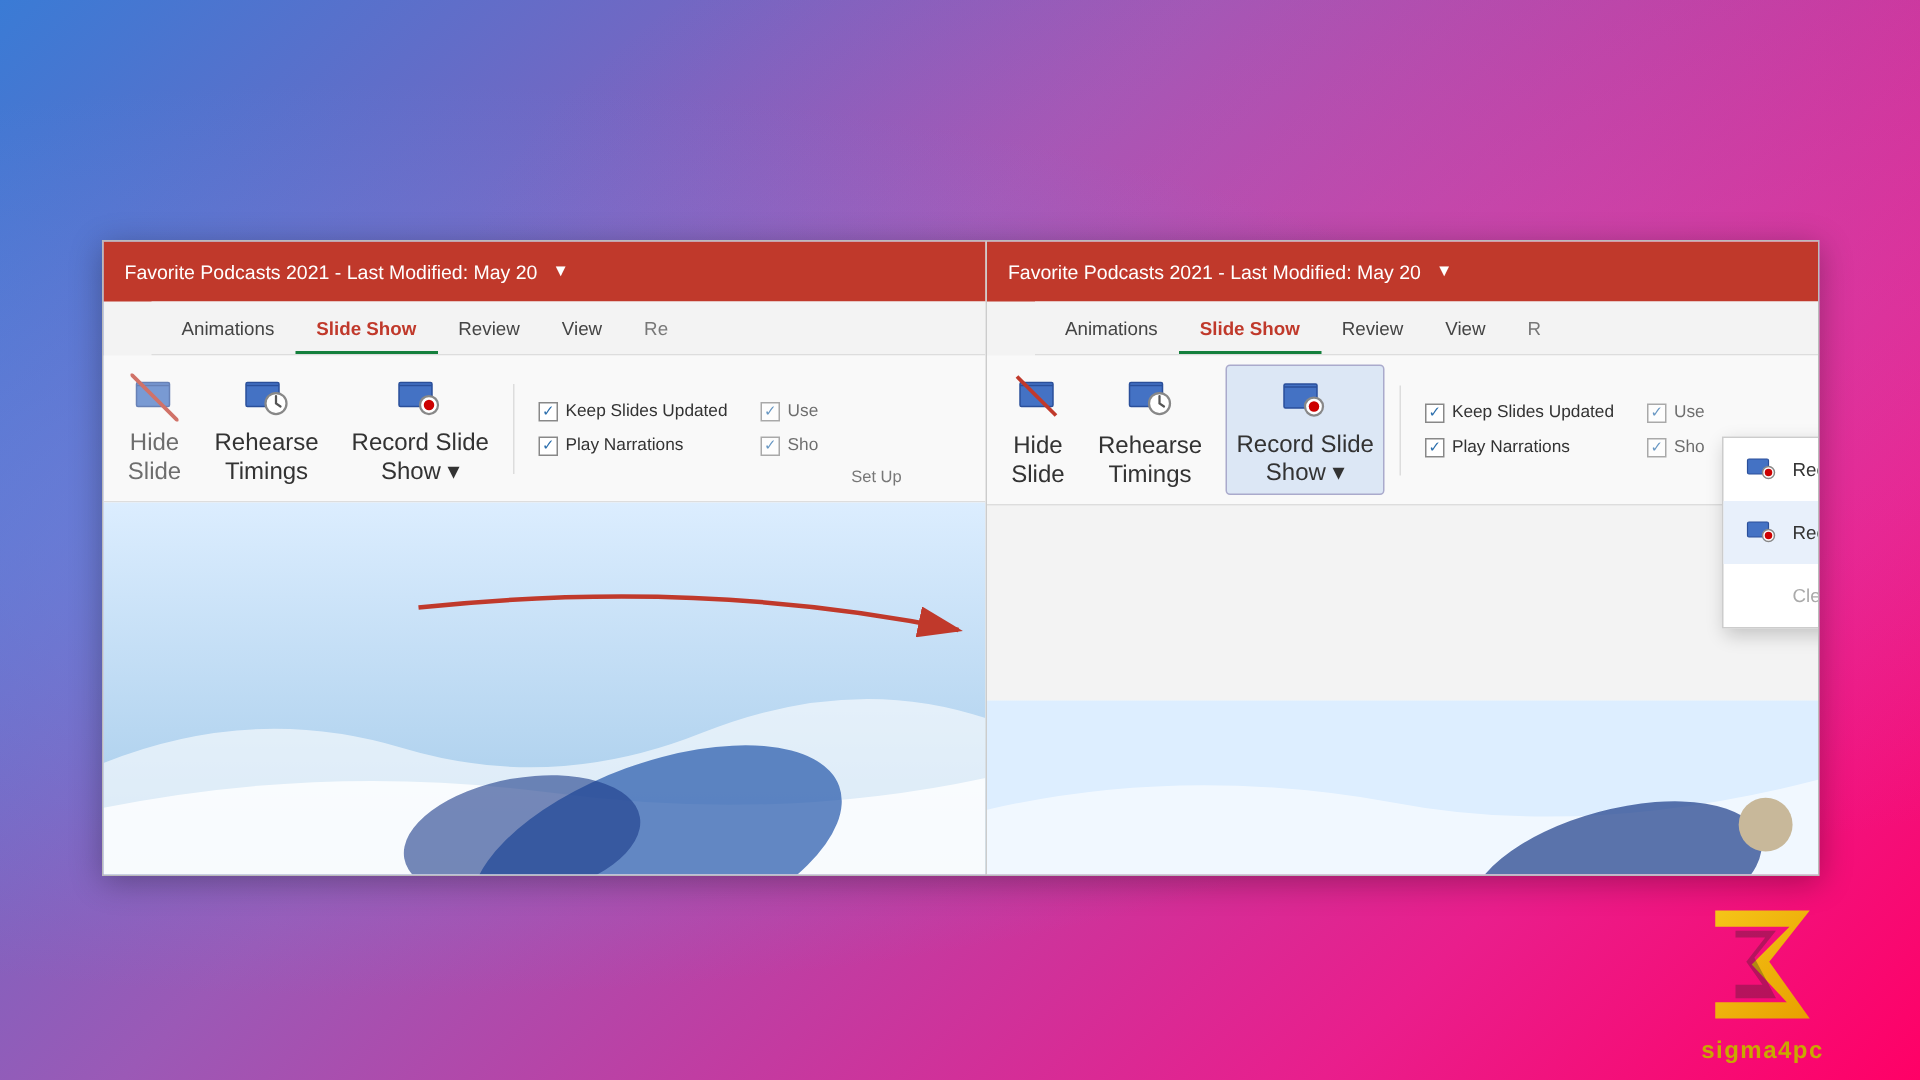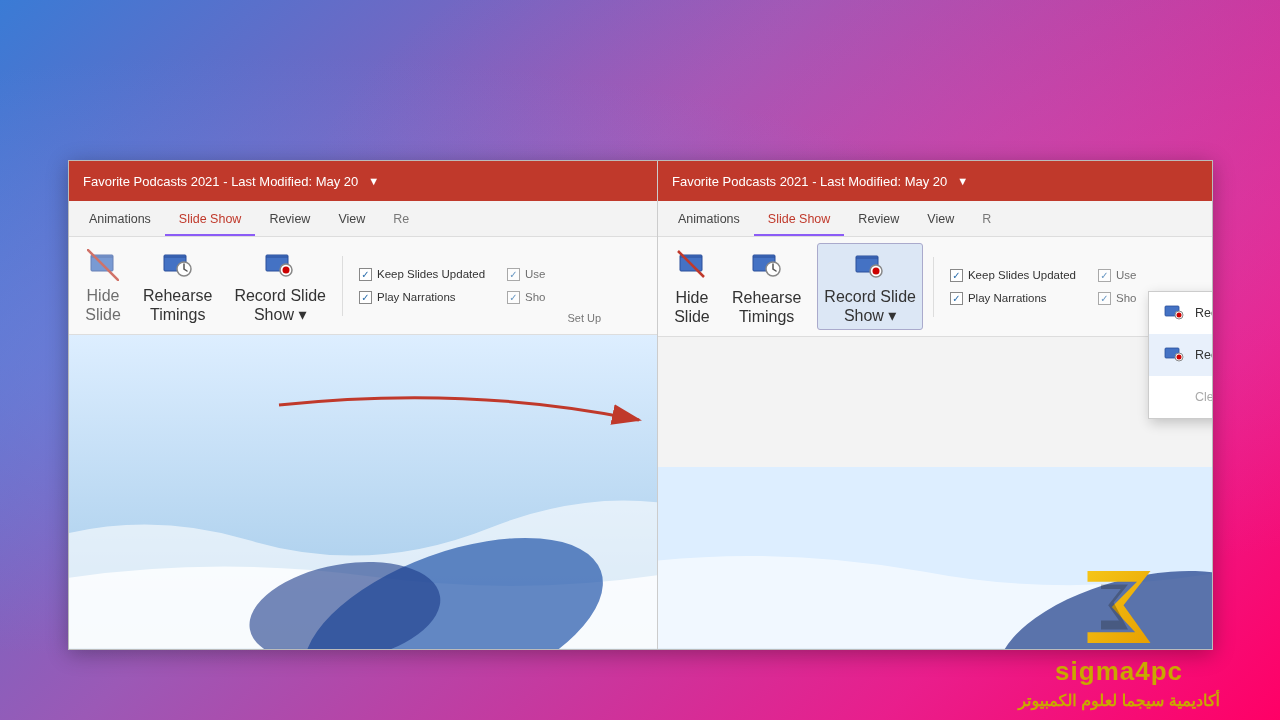--- a/index.html
+++ b/index.html
@@ -19,21 +19,21 @@
       background: radial-gradient(ellipse at 20% 50%, rgba(100,149,237,0.5) 0%, transparent 60%),
                   radial-gradient(ellipse at 80% 30%, rgba(220,80,180,0.4) 0%, transparent 50%);
     }
 
     
     .screenshot-container {
       position: absolute;
       top: 160px;
       left: 68px;
       width: 1145px;
-      height: 490px;
+      height: 424px;
       display: flex;
       gap: 0;
       border: 1px solid #bbb;
       box-shadow: 0 4px 20px rgba(0,0,0,0.3);
     }
 
     
     .panel-left {
       width: 590px;
       background: #f3f3f3;
@@ -73,33 +73,34 @@
     }
 
     
     .ribbon-tabs {
       background: #f3f3f3;
       display: flex;
       align-items: flex-end;
       padding: 0 6px;
       border-bottom: 1px solid #ddd;
       min-height: 36px;
+      margin-left: 32px;
     }
     .ribbon-tab {
       padding: 8px 14px;
       font-size: 12.5px;
       color: #444;
       cursor: pointer;
       border-bottom: 2px solid transparent;
       white-space: nowrap;
     }
     .ribbon-tab.active {
       color: #c0392b;
-      border-bottom: 2px solid #8b5cf6;
-      font-weight: 400;
+      border-bottom: 2px solid #15803d;
+      font-weight: 700;
     }
 
     
     .ribbon-content {
       background: #f9f9f9;
       padding: 6px 10px;
       display: flex;
       align-items: stretch;
       gap: 10px;
       border-bottom: 1px solid #ddd;
@@ -223,21 +224,21 @@
       flex-direction: column;
       align-items: center;
       gap: 4px;
     }
     .logo-icon {
       width: 90px;
       height: 90px;
     }
     .logo-text {
       color: #c8a800;
-      font-size: 26px;
+      font-size: 16px;
       font-weight: 700;
       letter-spacing: 1px;
     }
     .logo-arabic {
       color: #c8a800;
       font-size: 16px;
       font-weight: 600;
       direction: rtl;
     }
 
@@ -495,14 +496,13 @@
         <stop offset="0%" stop-color="#f5c518"></stop>
         <stop offset="100%" stop-color="#e8a000"></stop>
       </linearGradient>
     </defs>
 
     <path d="M15 10 L85 10 L55 48 L85 90 L15 90 L15 78 L68 78 L42 50 L70 22 L15 22 Z" fill="url(#goldGrad)"></path>
 
     <path d="M30 25 L60 25 L44 45 L60 75 L30 75 L30 65 L50 65 L38 48 L52 30 L30 30 Z" fill="#222" opacity="0.3"></path>
   </svg>
   <div class="logo-text">sigma4pc</div>
-  <div class="logo-arabic">أكاديمية سيجما لعلوم الكمبيوتر</div>
 </div>
 
 </body></html>

